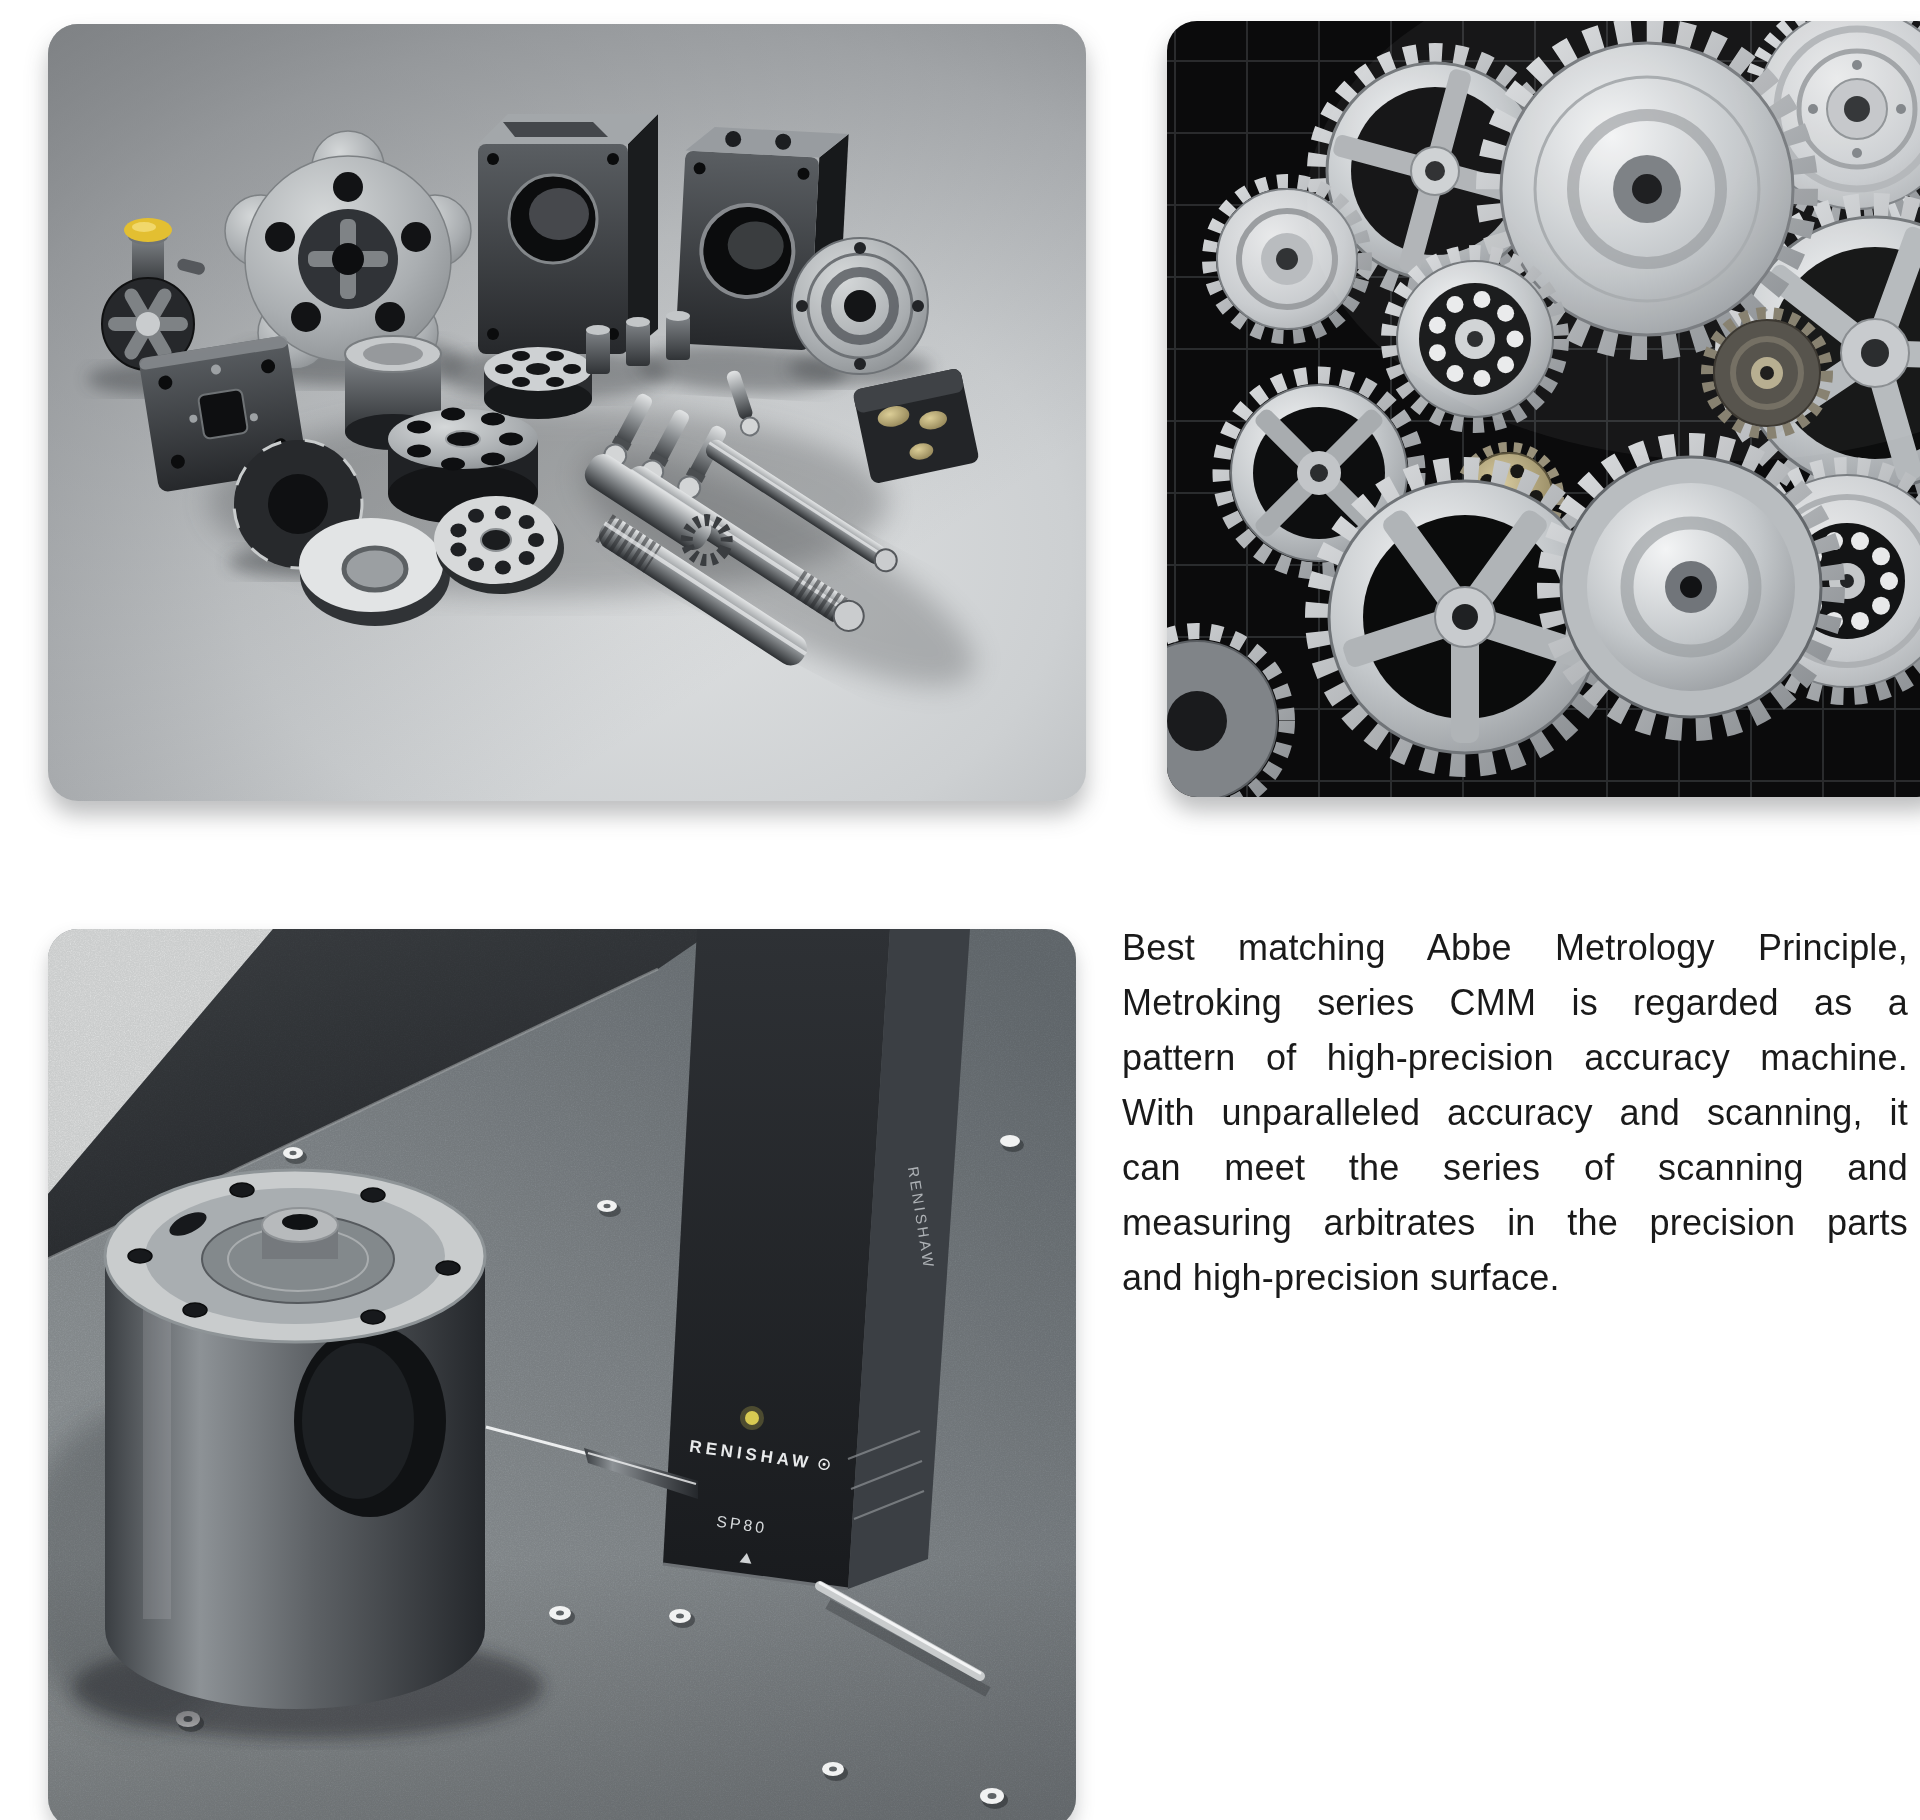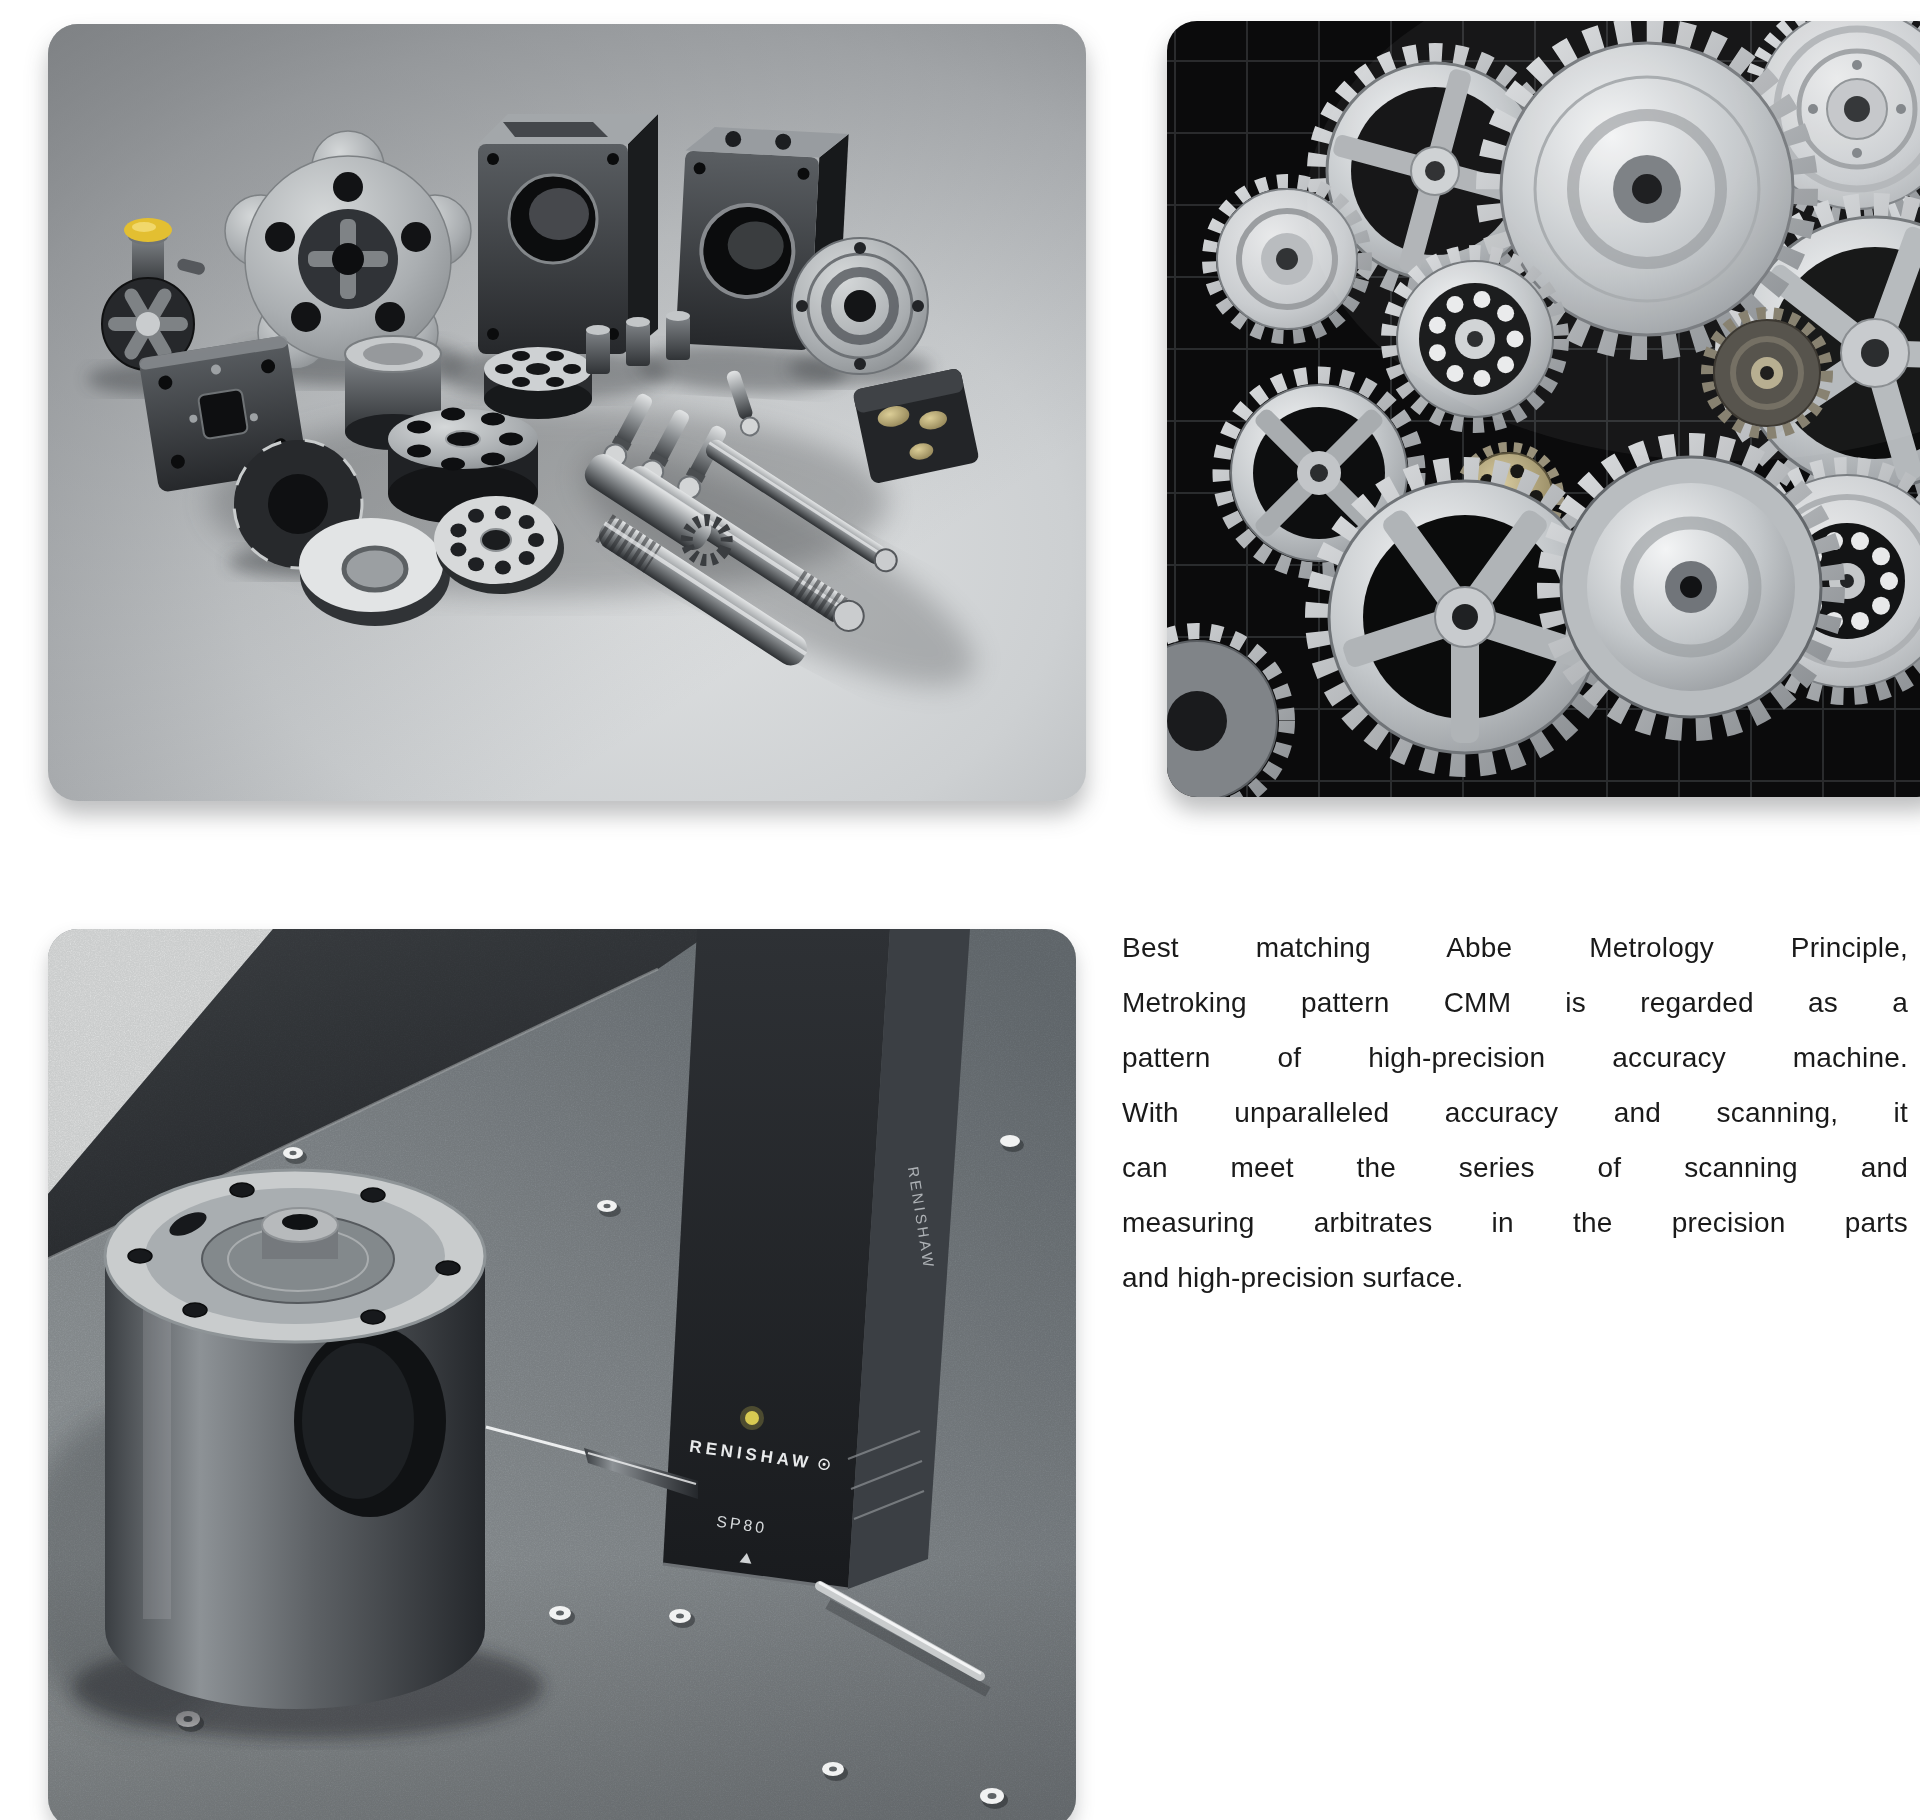--- a/index.html
+++ b/index.html
@@ -2,21 +2,21 @@
 <html><head>
 <meta charset="utf-8">
 <style>
   html,body{margin:0;padding:0;background:#ffffff;}
   body{position:relative;width:1920px;height:1820px;font-family:"Liberation Sans",sans-serif;overflow:hidden;}
   .photo{position:absolute;overflow:hidden;border-radius:30px;background:#ddd;}
   .photo svg{display:block;width:100%;height:100%;}
   .ph-parts{left:8px;top:8px;width:1038px;height:777px;box-shadow:0 14px 22px rgba(70,72,75,.35);}
   .ph-gears{left:1127px;top:5px;width:780px;height:776px;box-shadow:0 14px 22px rgba(70,72,75,.35);}
   .ph-cmm{left:8px;top:913px;width:1028px;height:899px;box-shadow:0 10px 18px rgba(70,72,75,.28);}
-  .intro{position:absolute;left:1122px;top:920px;width:786px;font-size:28px;line-height:55px;color:#1a1a1a;letter-spacing:.2px;}
+  .intro{position:absolute;left:1122px;top:920px;width:786px;font-size:36px;line-height:55px;color:#1a1a1a;letter-spacing:.2px;}
   .intro .ln{text-align:justify;text-align-last:justify;height:55px;white-space:nowrap;}
   .intro .ln.last{text-align:left;text-align-last:left;}
 </style>
 </head>
 <body>
 
 <figure class="photo ph-parts">
 <svg viewBox="0 0 1038 777">
   <defs>
     <radialGradient id="p1bg" cx="58%" cy="68%" r="90%">
@@ -671,19 +671,19 @@
     <line x1="540" y1="524" x2="648" y2="555" stroke="#f2f3f4" stroke-width="2" opacity=".8"></line>
     <line x1="780" y1="675" x2="940" y2="763" stroke="#24272a" stroke-width="11" opacity=".3"></line>
     <line x1="772" y1="657" x2="932" y2="747" stroke="#c9cccd" stroke-width="10" stroke-linecap="round"></line>
     <line x1="772" y1="654" x2="932" y2="744" stroke="#f4f5f6" stroke-width="3" stroke-linecap="round"></line>
   </g>
 </svg>
 </figure>
 
 <section class="intro">
   <div class="ln">Best matching Abbe Metrology Principle,</div>
-  <div class="ln">Metroking pattern CMM is regarded as a</div>
+  <div class="ln">Metroking series CMM is regarded as a</div>
   <div class="ln">pattern of high-precision accuracy machine.</div>
   <div class="ln">With unparalleled accuracy and scanning, it</div>
   <div class="ln">can meet the series of scanning and</div>
   <div class="ln">measuring arbitrates in the precision parts</div>
   <div class="ln last">and high-precision surface.</div>
 </section>
 
 </body></html>

